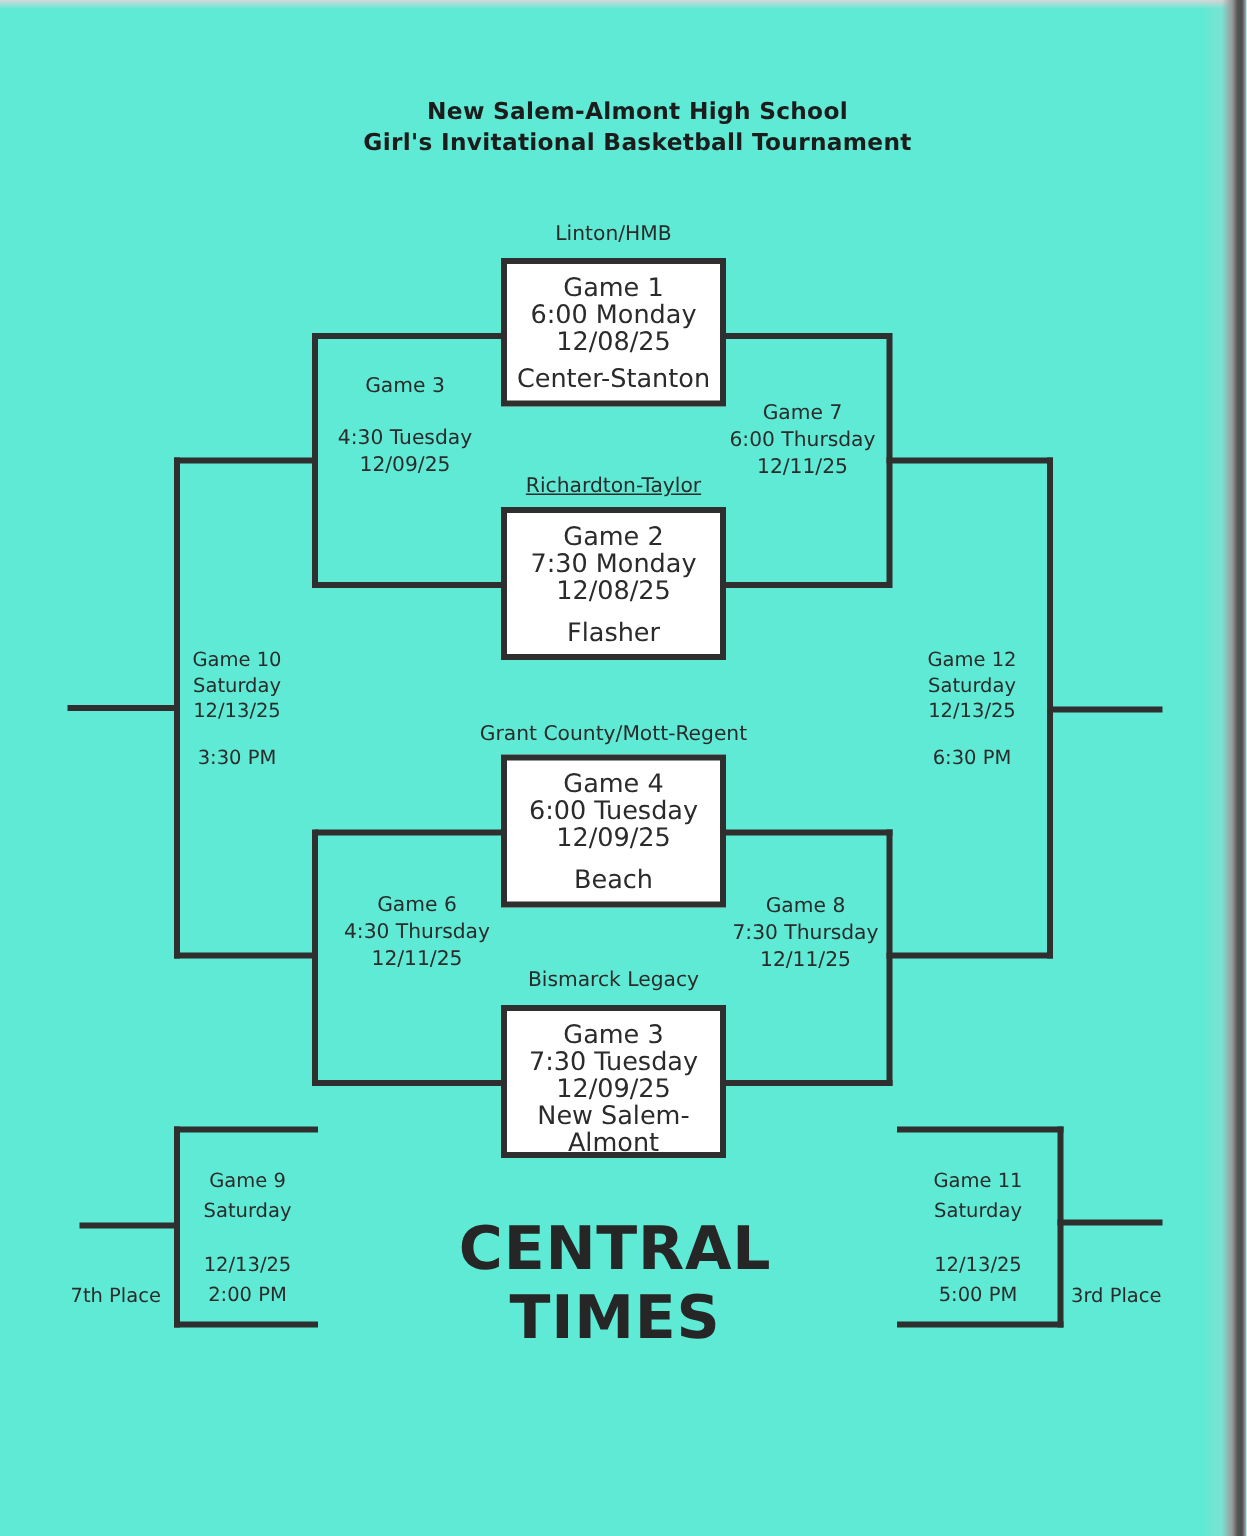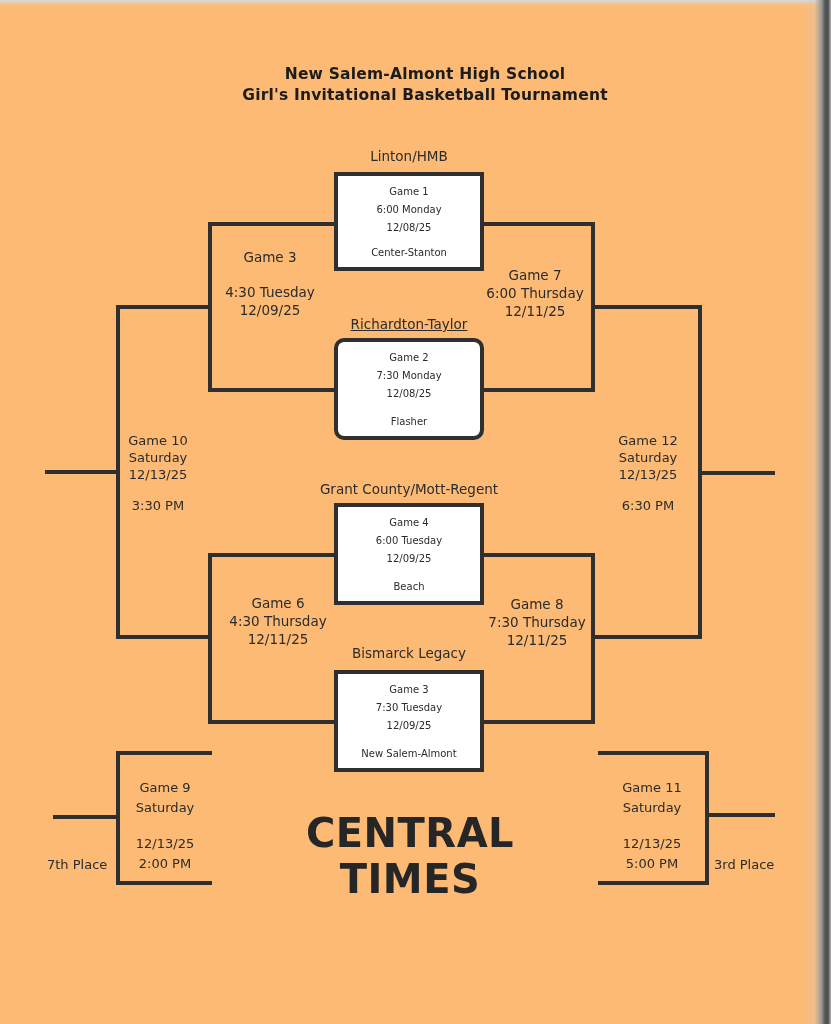--- a/index.html
+++ b/index.html
@@ -1,17 +1,17 @@
 <!DOCTYPE html>
 <html><head>
 <meta charset="utf-8">
 <style>
   html,body { margin:0; padding:0; background:#ffffff; }
   .page {
-    position:relative; width:831px; height:1024px; background:#fdba74;
+    position:relative; width:831px; height:1024px; background:#5eead4;
     font-family:"DejaVu Sans", "Liberation Sans", sans-serif;
     color:#2b2b2b; overflow:hidden;
   }
   .scan-top {
     position:absolute; left:0; top:0; width:100%; height:6px;
     background:linear-gradient(#d7d7d7, rgba(255,255,255,0));
   }
   .scan-right {
     position:absolute; right:0; top:0; width:30px; height:100%;
     background:linear-gradient(90deg, rgba(255,255,255,0) 0%,
@@ -22,21 +22,21 @@
     position:absolute; left:125px; top:64px; width:600px;
     text-align:center; font-weight:bold; font-size:15.5px;
     line-height:21px; color:#1c1c1c; letter-spacing:0.2px;
   }
   .hl { position:absolute; height:4px; background:#2f2f2f; }
   .vl { position:absolute; width:4px; background:#2f2f2f; }
   .game-box {
     position:absolute; box-sizing:border-box; width:150px;
     border:4px solid #2f2f2f; background:#ffffff;
     display:flex; flex-direction:column; align-items:center;
-    text-align:center; font-size:10px; line-height:18px;
+    text-align:center; font-size:17px; line-height:18px;
     padding-top:7px; padding-bottom:5px;
   }
   .game-box .bottom-team { margin-top:auto; }
   .team-above {
     position:absolute; width:300px; text-align:center;
     font-size:13.5px; color:#2b2b2b;
   }
   .side-label {
     position:absolute; width:150px; text-align:center;
     font-size:13.5px; line-height:18px;
@@ -110,21 +110,21 @@
   <div class="team-above" style="left:259px; top:481px;">Grant County/Mott-Regent</div>
   <div class="team-above" style="left:259px; top:645px;">Bismarck Legacy</div>
 
   <div class="game-box" style="left:334px; top:172px; height:99px;">
     <div>Game 1</div>
     <div>6:00 Monday</div>
     <div>12/08/25</div>
     <div class="bottom-team">Center-Stanton</div>
   </div>
 
-  <div class="game-box" style="left:334px; top:338px; height:102px;border-radius:10px;">
+  <div class="game-box" style="left:334px; top:338px; height:102px;">
     <div>Game 2</div>
     <div>7:30 Monday</div>
     <div>12/08/25</div>
     <div class="bottom-team">Flasher</div>
   </div>
 
   <div class="game-box" style="left:334px; top:503px; height:102px;">
     <div>Game 4</div>
     <div>6:00 Tuesday</div>
     <div>12/09/25</div>

